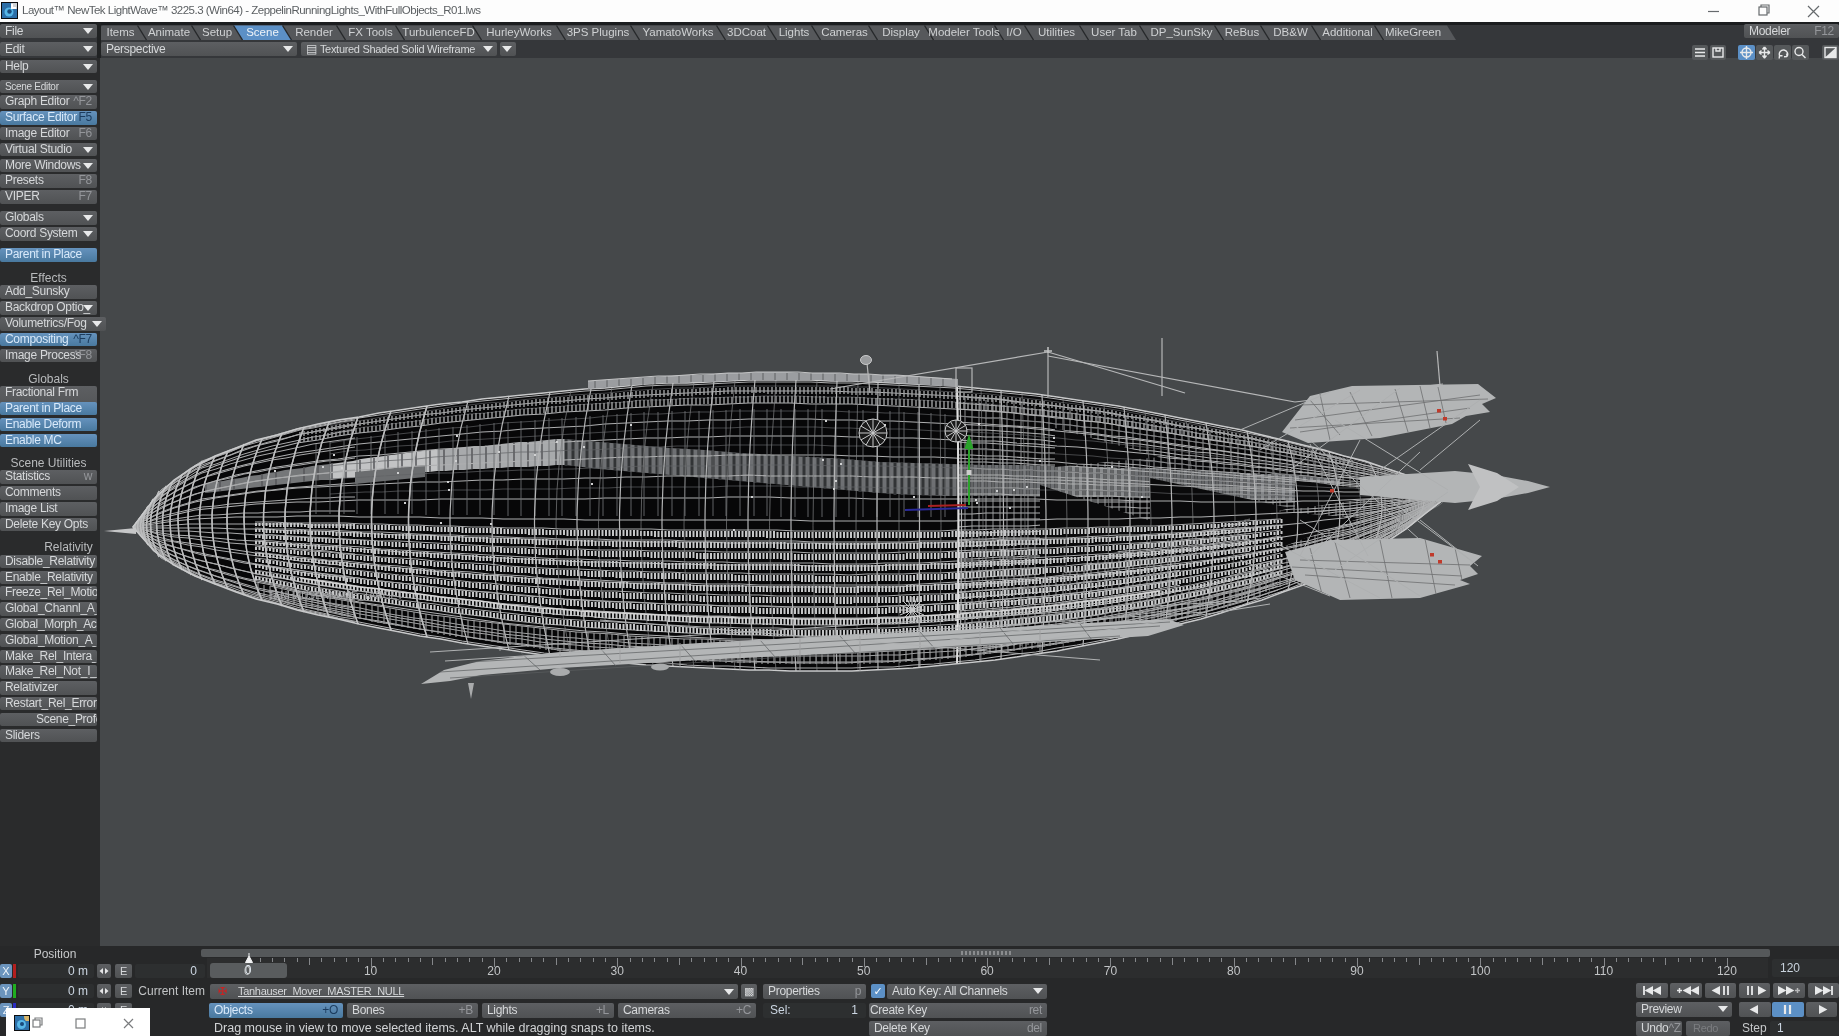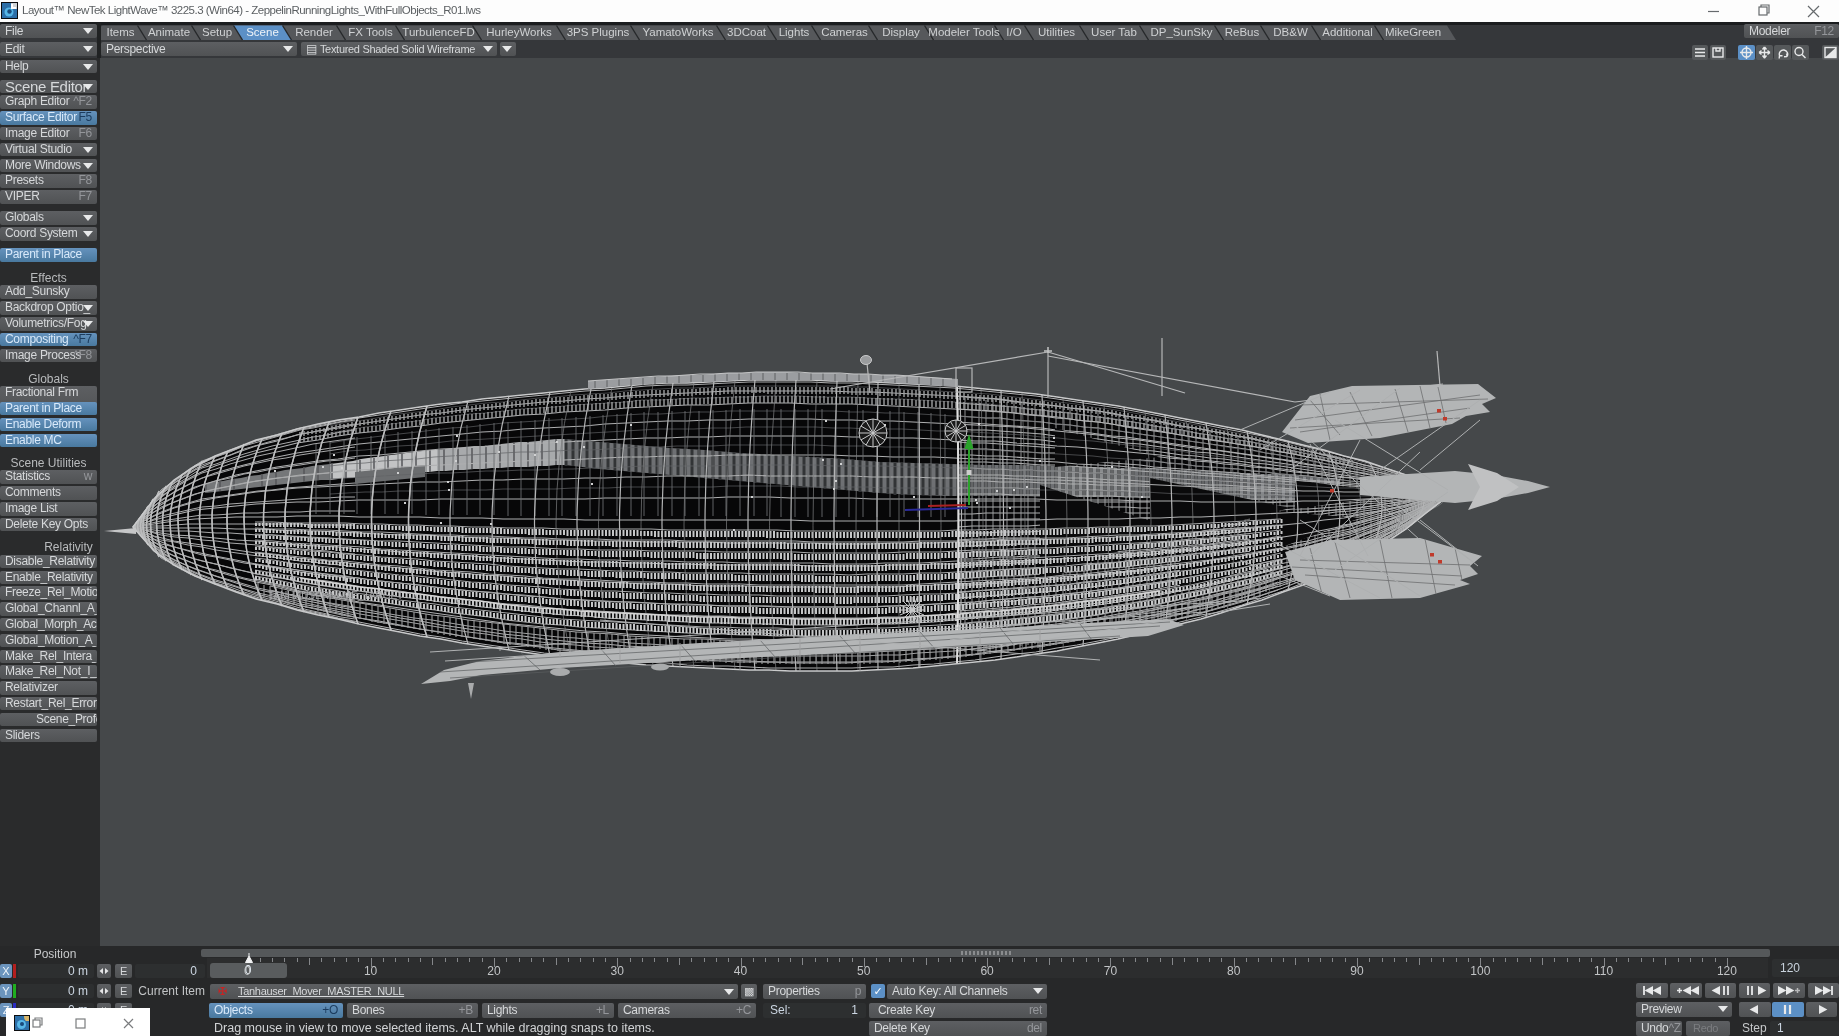--- a/index.html
+++ b/index.html
@@ -140,21 +140,21 @@
     <span class="dn"></span>
   </div>
 <div class="lwbtn" style="left:0px;top:42px;width:97px;height:14px;line-height:14px;font-size:12px;">
     <span style="position:absolute;left:5px;top:0;white-space:nowrap;">Edit</span>
     <span class="dn"></span>
   </div>
 <div class="lwbtn" style="left:0px;top:59.5px;width:97px;height:13px;line-height:13px;font-size:12px;">
     <span style="position:absolute;left:5px;top:0;white-space:nowrap;">Help</span>
     <span class="dn"></span>
   </div>
-<div class="lwbtn" style="left:0px;top:79.5px;width:97px;height:13.5px;line-height:13.5px;font-size:15px;">
+<div class="lwbtn" style="left:0px;top:79.5px;width:97px;height:13.5px;line-height:13.5px;font-size:10px;">
     <span style="position:absolute;left:5px;top:0;white-space:nowrap;">Scene Editor</span>
     <span class="dn"></span>
   </div>
 <div class="lwbtn" style="left:0px;top:95.3px;width:97px;height:13.5px;line-height:13.5px;font-size:12px;">
     <span style="position:absolute;left:5px;top:0;white-space:nowrap;">Graph Editor</span>
     <span class="sc" style="color:#94969a">^F2</span>
   </div>
 <div class="lwbtn blue" style="left:0px;top:111.1px;width:97px;height:13.5px;line-height:13.5px;font-size:12px;">
     <span style="position:absolute;left:5px;top:0;white-space:nowrap;">Surface Editor</span>
     <span class="sc" style="color:#1c3c5e">F5</span>
@@ -191,21 +191,21 @@
     <span style="position:absolute;left:5px;top:0;white-space:nowrap;">Parent in Place</span>
   </div>
 <div class="grouplabel" style="top:271.1000000000001px;">Effects</div>
 <div class="lwbtn" style="left:0px;top:285.4000000000001px;width:97px;height:13.5px;line-height:13.5px;font-size:12px;">
     <span style="position:absolute;left:5px;top:0;white-space:nowrap;">Add_Sunsky</span>
   </div>
 <div class="lwbtn" style="left:0px;top:301.2000000000001px;width:97px;height:13.5px;line-height:13.5px;font-size:12px;">
     <span style="position:absolute;left:5px;top:0;white-space:nowrap;">Backdrop Optio_</span>
     <span class="dn"></span>
   </div>
-<div class="lwbtn" style="left:0px;top:317.0000000000001px;width:97px;height:13.5px;line-height:13.5px;font-size:12px;">
+<div class="lwbtn" style="left:0px;top:317.0000000000001px;width:106px;height:13.5px;line-height:13.5px;font-size:12px;">
     <span style="position:absolute;left:5px;top:0;white-space:nowrap;">Volumetrics/Fog</span>
     <span class="dn"></span>
   </div>
 <div class="lwbtn blue" style="left:0px;top:332.8000000000001px;width:97px;height:13.5px;line-height:13.5px;font-size:12px;">
     <span style="position:absolute;left:5px;top:0;white-space:nowrap;">Compositing</span>
     <span class="sc" style="color:#1c3c5e">^F7</span>
   </div>
 <div class="lwbtn" style="left:0px;top:348.60000000000014px;width:97px;height:13.5px;line-height:13.5px;font-size:12px;">
     <span style="position:absolute;left:5px;top:0;white-space:nowrap;">Image Process</span>
     <span class="sc" style="color:#94969a">^F8</span>
@@ -885,21 +885,21 @@
 <div class="lwbtn" style="left:482px;top:1002.5px;width:132px;height:15px;line-height:15px;font-size:12px;">
     <span style="position:absolute;left:5px;top:0;white-space:nowrap;">Lights</span>
     <span class="sc" style="color:#94969a">+L</span>
   </div>
 <div class="lwbtn" style="left:618px;top:1002.5px;width:138px;height:15px;line-height:15px;font-size:12px;">
     <span style="position:absolute;left:5px;top:0;white-space:nowrap;">Cameras</span>
     <span class="sc" style="color:#94969a">+C</span>
   </div>
 <div class="fld" style="left:763px;top:1002.5px;width:103px;height:15px;line-height:15px;"><span style="margin-left:7px;">Sel:</span><span style="position:absolute;right:8px;">1</span></div>
 <div class="lwbtn" style="left:869px;top:1002.5px;width:178px;height:15px;line-height:15px;font-size:12px;">
-    <span style="position:absolute;left:9px;top:0;white-space:nowrap;">Create Key</span>
+    <span style="position:absolute;left:1px;top:0;white-space:nowrap;">Create Key</span>
     <span class="sc" style="color:#94969a">ret</span>
   </div>
 <div class="lwbtn" style="left:869px;top:1021px;width:178px;height:15px;line-height:15px;font-size:12px;">
     <span style="position:absolute;left:5px;top:0;white-space:nowrap;">Delete Key</span>
     <span class="sc" style="color:#94969a">del</span>
   </div>
 <div class="abs" style="left:214px;top:1021px;color:#d2d4d6;font-size:12.5px;">Drag mouse in view to move selected items. ALT while dragging snaps to items.</div>
 <div class="abs" style="left:1636.0px;top:982.5px;width:31.5px;height:15px;background:linear-gradient(#5d5f62,#505254);border-radius:2px;"></div>
 <svg class="abs" style="left:1636.0px;top:982.5px;" width="31.5" height="15">
     <rect x="7.1" y="3.0" width="1.8" height="9" fill="#e8e9ea"></rect>

